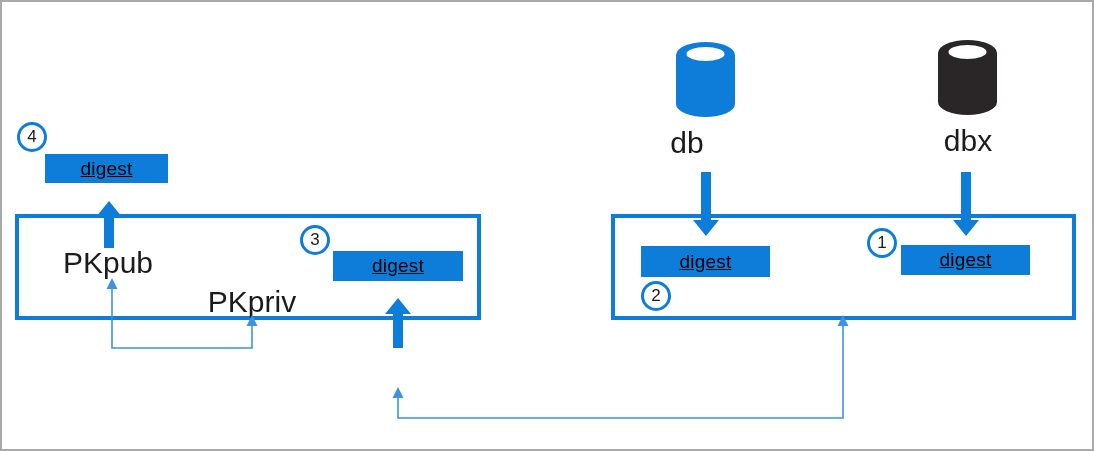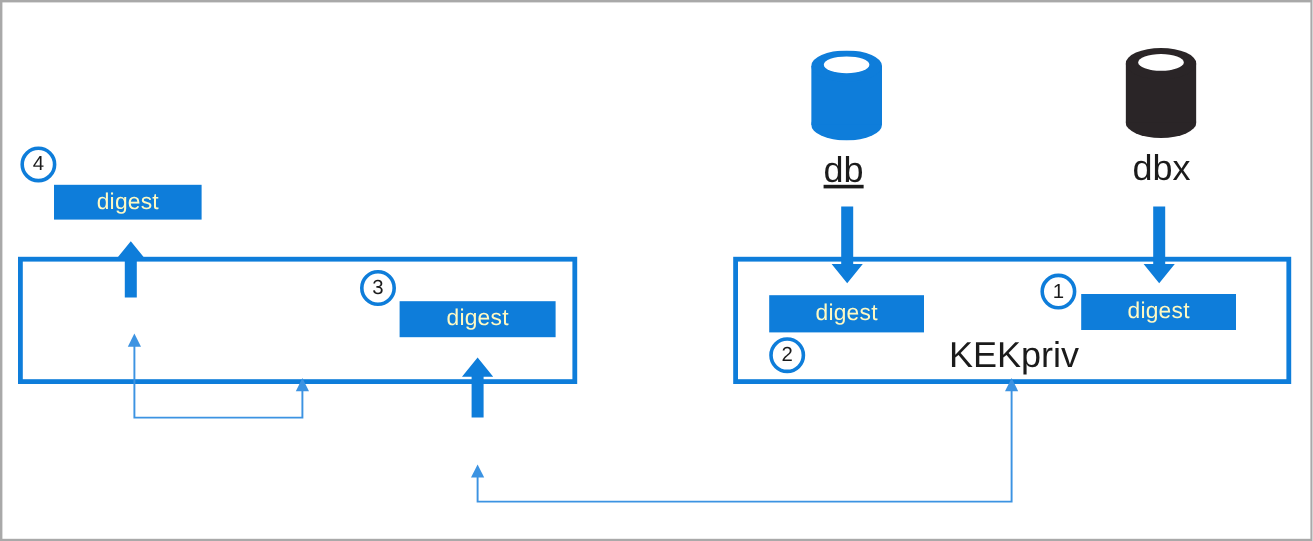--- a/index.html
+++ b/index.html
@@ -26,24 +26,25 @@
     position:absolute;
     border:4px solid var(--accent,#0e7dda);
     box-sizing:border-box;
     background:transparent;
   }
   #pk-box{left:15px;top:214px;width:466px;height:106px;}
   #kek-box{left:611px;top:214px;width:465px;height:106px;}
   .digest{
     position:absolute;
     background:var(--accent,#0e7dda);
-    color:#fef9c3;
+    color:#000000;
     font-size:19px;
     display:flex;align-items:center;justify-content:center;
     letter-spacing:0.2px;
+    text-decoration:underline;
   }
   #digest-4{left:45px;top:154px;width:123px;height:29px;}
   #digest-3{left:333px;top:251px;width:130px;height:30px;}
   #digest-2{left:641px;top:246px;width:129px;height:31px;}
   #digest-1{left:901px;top:245px;width:129px;height:30px;}
   .badge{
     position:absolute;
     width:30px;height:30px;border-radius:50%;
     border:3.5px solid var(--accent,#0e7dda);
     background:#ffffff;color:var(--text,#1b1b1b);
@@ -60,21 +61,21 @@
     font-size:30px;
     color:var(--text,#1b1b1b);
     white-space:nowrap;
     transform:translateX(-50%);
     line-height:1.15;
   }
   #lbl-pkpub{left:108px;top:246px;}
   #lbl-pkpriv{left:252px;top:285px;}
   #lbl-kekpub{left:394px;top:352px;}
   #lbl-kekpriv{left:845px;top:280px;}
-  #lbl-db{left:703px;top:126px;text-decoration:underline;}
+  #lbl-db{left:687px;top:126px;}
   #lbl-dbx{left:968px;top:124px;}
   .cyl{position:absolute;width:59px;height:75px;}
   #cyl-db{left:676px;top:42px;}
   #cyl-dbx{left:938px;top:40px;}
   .accent-fill{fill:var(--accent,#0e7dda);}
   .dark-fill{fill:var(--dark,#2a2527);}
   .line-stroke{stroke:var(--line,#3c93e2);stroke-width:1.6;fill:none;}
   .line-fill{fill:var(--line,#3c93e2);}
   .overlay{
     position:absolute;left:0;top:0;width:1094px;height:451px;
@@ -109,21 +110,22 @@
   <div class="badge" id="badge-3">
     <span>3</span>
   </div>
   <div class="badge" id="badge-2">
     <span>2</span>
   </div>
   <div class="badge" id="badge-1">
     <span>1</span>
   </div>
 
-  <div class="keylabel" id="lbl-kekpriv">KEKpriv</div>
+  <div class="keylabel" id="lbl-pkpub">PKpub</div>
+  <div class="keylabel" id="lbl-pkpriv">PKpriv</div>
   <div class="keylabel" id="lbl-db">db</div>
   <div class="keylabel" id="lbl-dbx">dbx</div>
 
   <svg class="cyl" id="cyl-db" viewBox="0 0 59 75" aria-hidden="true">
     <ellipse class="accent-fill" cx="29.5" cy="62" rx="29.5" ry="13"></ellipse>
     <rect class="accent-fill" x="0" y="13" width="59" height="49"></rect>
     <ellipse class="accent-fill" cx="29.5" cy="13" rx="29.5" ry="13"></ellipse>
     <ellipse cx="29.5" cy="12" rx="19" ry="7" fill="#ffffff"></ellipse>
   </svg>
   <svg class="cyl" id="cyl-dbx" viewBox="0 0 59 75" aria-hidden="true">

